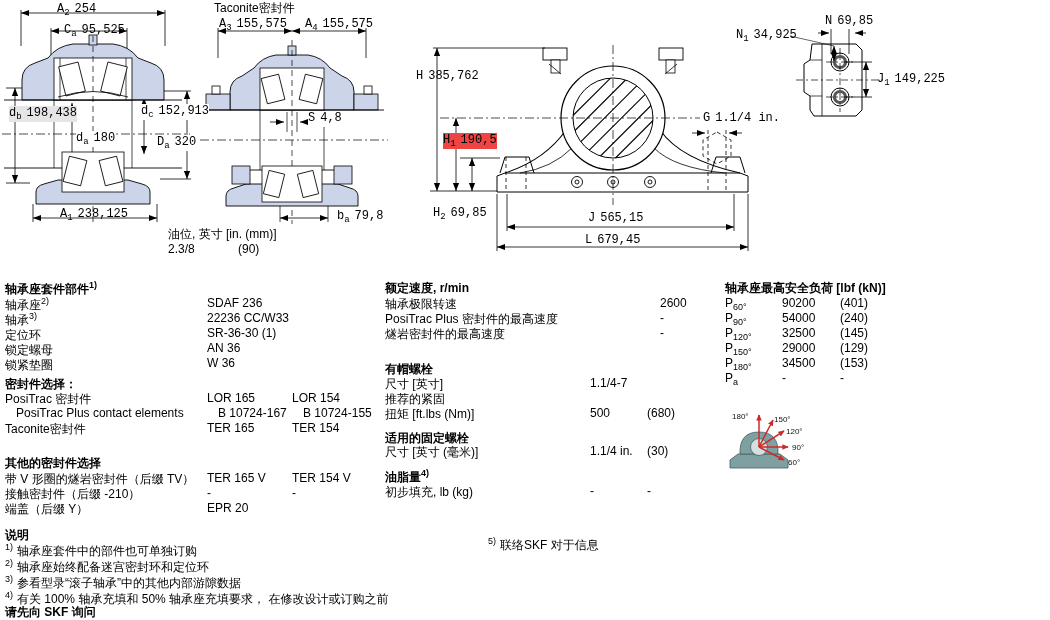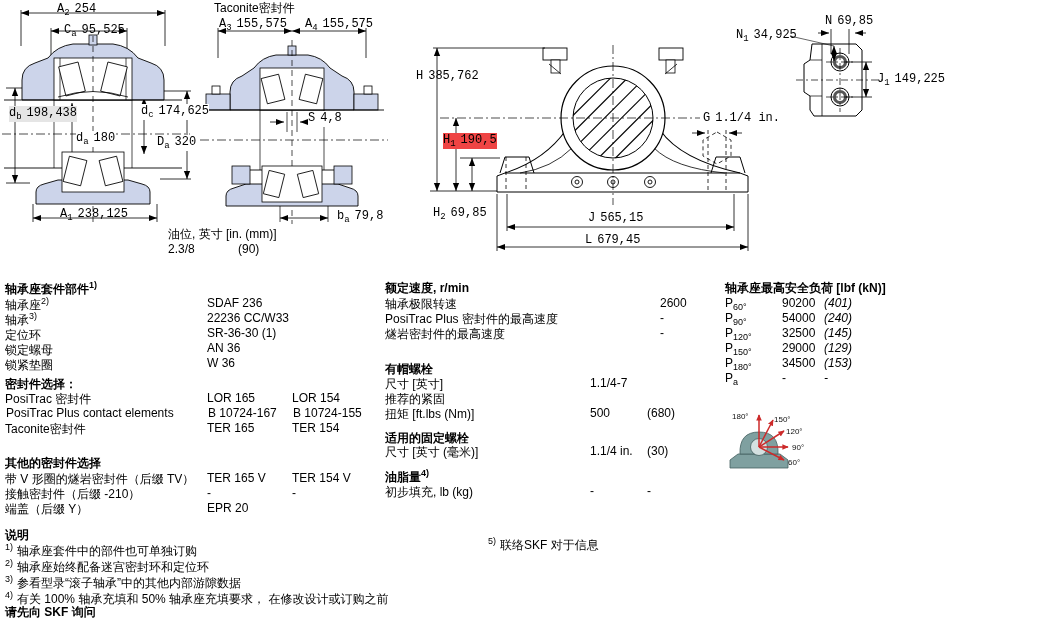--- a/index.html
+++ b/index.html
@@ -12,21 +12,21 @@
   .txt{position:absolute;white-space:nowrap;}
   .row{position:absolute;white-space:nowrap;width:390px;}
   .row sup{font-size:9px;}
   .b{font-weight:bold;}
   .c1{position:absolute;left:202px;}
   .c2{position:absolute;left:287px;}
   .m1{position:absolute;left:205px;}
   .m2{position:absolute;left:262px;}
   .mr{position:absolute;left:275px;}
   .r1{position:absolute;left:57px;}
-  .r2{position:absolute;left:99px;font-style:italic;}
+  .r2{position:absolute;left:115px;}
   .note sup{font-size:9px;margin-right:4px;}
   svg text{font-family:"Liberation Sans","DejaVu Sans",sans-serif;}
 </style>
 </head>
 <body>
 
 <div class="page">
 
   <svg class="art" width="1050" height="270" viewBox="0 0 1050 270">
     <defs>
@@ -221,21 +221,21 @@
           <line x1="846" y1="97" x2="872" y2="97"></line>
         <line x1="834" y1="46" x2="834" y2="61" marker-start="url(#ar)" marker-end="url(#ar)"></line>
         <line x1="790" y1="36" x2="834" y2="46" stroke-width="0.6"></line>
       </g>
     </g>
   </svg>
 
   <div class="dim" style="left:57px;top:2px"><span>A</span><sub>2</sub><span class="dv">254</span></div>
   <div class="dim" style="left:64px;top:23px"><span>C</span><sub>a</sub><span class="dv">95,525</span></div>
   <div class="dim" style="left:9px;top:106px;background:#e5e5e5"><span>d</span><sub>b</sub><span class="dv">198,438</span></div>
-  <div class="dim" style="left:141px;top:104px;background:#fff"><span>d</span><sub>c</sub><span class="dv">174,625</span></div>
+  <div class="dim" style="left:141px;top:104px;background:#fff"><span>d</span><sub>c</sub><span class="dv">152,913</span></div>
   <div class="dim" style="left:76px;top:131px;background:#fff"><span>d</span><sub>a</sub><span class="dv">180</span></div>
   <div class="dim" style="left:157px;top:135px;background:#fff"><span>D</span><sub>a</sub><span class="dv">320</span></div>
   <div class="dim" style="left:60px;top:207px"><span>A</span><sub>1</sub><span class="dv">238,125</span></div>
 
   <div class="txt" style="left:214px;top:0px">Taconite密封件</div>
   <div class="dim" style="left:219px;top:17px"><span>A</span><sub>3</sub><span class="dv">155,575</span></div>
   <div class="dim" style="left:305px;top:17px"><span>A</span><sub>4</sub><span class="dv">155,575</span></div>
   <div class="dim" style="left:308px;top:111px;background:#fff"><span>S</span><sub></sub><span class="dv">4,8</span></div>
   <div class="dim" style="left:337px;top:209px"><span>b</span><sub>a</sub><span class="dv">79,8</span></div>
   <div class="txt" style="left:168px;top:226px">油位, 英寸 [in. (mm)]</div>
@@ -255,21 +255,21 @@
 
   <div class="row b" style="left:5px;top:280px"><span>轴承座套件部件</span><sup>1)</sup></div>
   <div class="row" style="left:5px;top:296px"><span>轴承座</span><sup>2)</sup><span class="c1">SDAF 236</span></div>
   <div class="row" style="left:5px;top:311px"><span>轴承</span><sup>3)</sup><span class="c1">22236 CC/W33</span></div>
   <div class="row" style="left:5px;top:326px"><span>定位环</span><sup></sup><span class="c1">SR-36-30 (1)</span></div>
   <div class="row" style="left:5px;top:341px"><span>锁定螺母</span><sup></sup><span class="c1">AN 36</span></div>
   <div class="row" style="left:5px;top:356px"><span>锁紧垫圈</span><sup></sup><span class="c1">W 36</span></div>
 
   <div class="row b" style="left:5px;top:376px"><span>密封件选择：</span></div>
   <div class="row" style="left:5px;top:391px"><span>PosiTrac 密封件</span><span class="c1">LOR 165</span><span class="c2">LOR 154</span></div>
-  <div class="row" style="left:6px;top:406px"><span>PosiTrac Plus contact elements</span><span class="c1">B 10724-167</span><span class="c2">B 10724-155</span></div>
+  <div class="row" style="left:16px;top:406px"><span>PosiTrac Plus contact elements</span><span class="c1">B 10724-167</span><span class="c2">B 10724-155</span></div>
   <div class="row" style="left:5px;top:421px"><span>Taconite密封件</span><span class="c1">TER 165</span><span class="c2">TER 154</span></div>
 
   <div class="row b" style="left:5px;top:455px"><span>其他的密封件选择</span></div>
   <div class="row" style="left:5px;top:471px"><span>带 V 形圈的燧岩密封件（后缀 TV）</span><span class="c1">TER 165 V</span><span class="c2">TER 154 V</span></div>
   <div class="row" style="left:5px;top:486px"><span>接触密封件（后缀 -210）</span><span class="c1">-</span><span class="c2">-</span></div>
   <div class="row" style="left:5px;top:501px"><span>端盖（后缀 Y）</span><span class="c1">EPR 20</span><span class="c2"></span></div>
 
   <div class="row b" style="left:5px;top:527px"><span>说明</span></div>
   <div class="row note" style="left:5px;top:542px"><sup>1)</sup><span>轴承座套件中的部件也可单独订购</span></div>
   <div class="row note" style="left:5px;top:558px"><sup>2)</sup><span>轴承座始终配备迷宫密封环和定位环</span></div>

